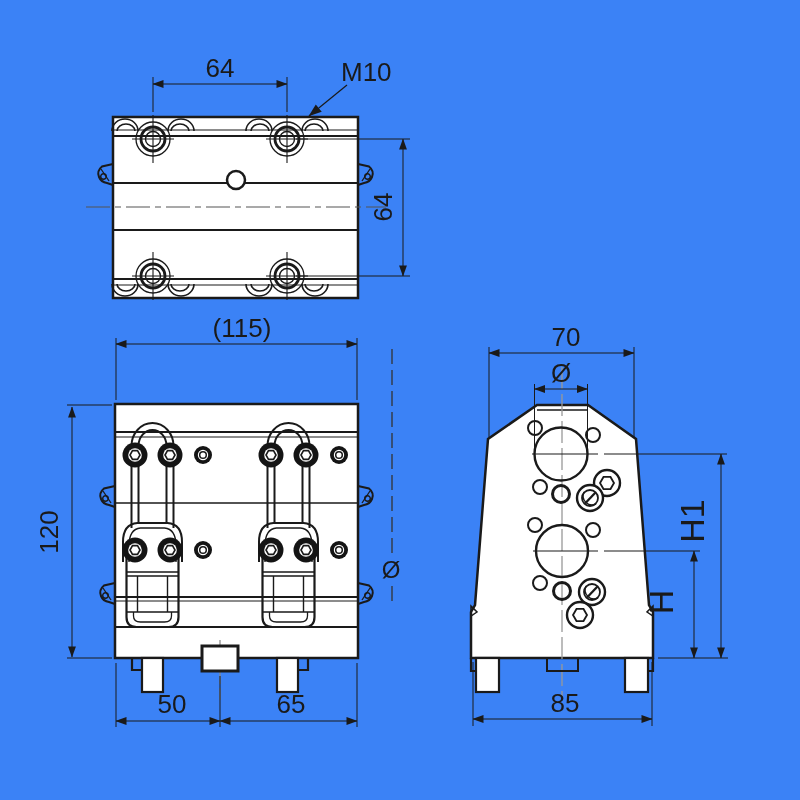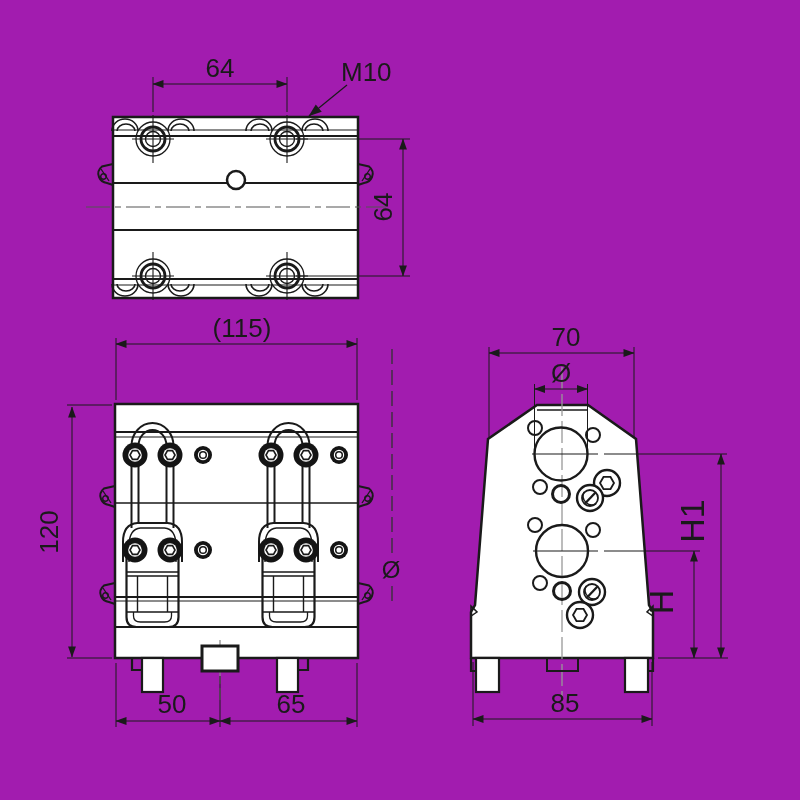--- a/index.html
+++ b/index.html
@@ -1,16 +1,16 @@
 <!DOCTYPE html>
 <html><head>
 <meta charset="utf-8">
 <style>
   html,body{margin:0;padding:0;background:#ffffff;}
-  .stage{width:800px;height:800px;position:relative;background:#a21caf;overflow:hidden;}
+  .stage{width:800px;height:800px;position:relative;background:#3b82f6;overflow:hidden;}
   svg{display:block;}
   text{font-family:"Liberation Sans", sans-serif; fill:#1a1a1a; stroke:none;}
   .dim{font-size:26px;}
   .dimsmall{font-size:24px;}
   .dimbig{font-size:34px;}
   .ln{stroke:#1a1a1a;fill:none;}
 </style>
 </head>
 <body>
 

